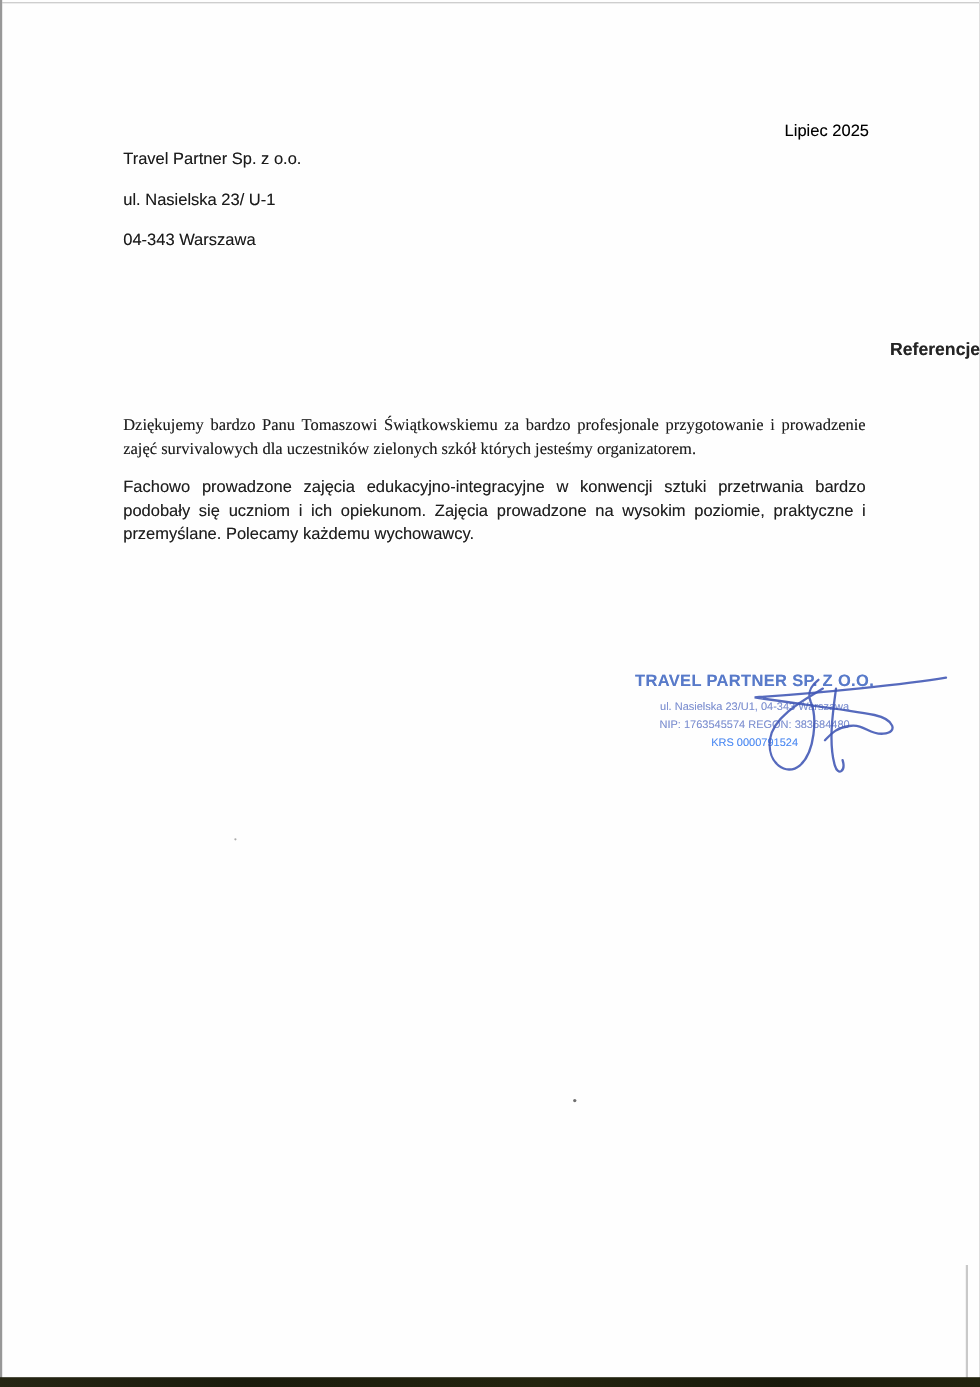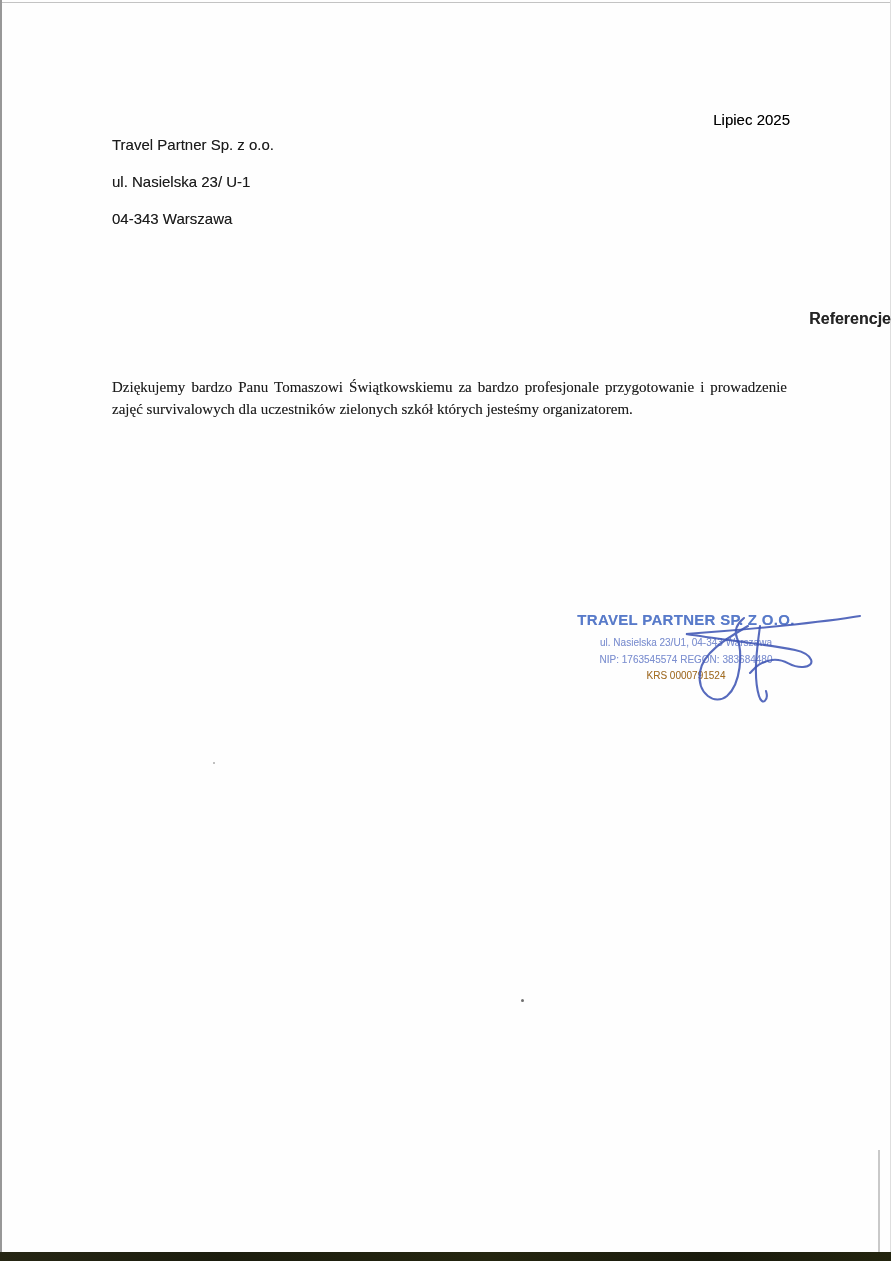--- a/index.html
+++ b/index.html
@@ -82,26 +82,27 @@
 
   <div class="sender">
     <div class="txt">Travel Partner Sp. z o.o.</div>
     <div class="txt">ul. Nasielska 23/ U-1</div>
     <div class="txt">04-343 Warszawa</div>
   </div>
 
   <div class="doc-title txt">Referencje</div>
 
   <div class="para para-1 txt">Dziękujemy bardzo Panu Tomaszowi Świątkowskiemu za bardzo profesjonale przygotowanie i prowadzenie zajęć survivalowych dla uczestników zielonych szkół których jesteśmy organizatorem.</div>
+  <div class="para para-2 txt">Fachowo prowadzone zajęcia edukacyjno-integracyjne w konwencji sztuki przetrwania bardzo podobały się uczniom i ich opiekunom. Zajęcia prowadzone na wysokim poziomie, praktyczne i przemyślane. Polecamy każdemu wychowawcy.</div>
 
   <div class="stamp">
     <div class="stamp-company" style="color:#4a6fc5;">TRAVEL PARTNER SP. Z O.O.</div>
     <div class="stamp-line" style="color:#7488cd;">ul. Nasielska 23/U1, 04-343 Warszawa</div>
     <div class="stamp-line" style="color:#7488cd;">NIP: 1763545574 REGON: 383684480</div>
-    <div class="stamp-line" style="color:#a16207;">KRS 0000791524</div>
+    <div class="stamp-line" style="color:#3b82f6;">KRS 0000791524</div>
   </div>
 
   <svg class="signature-svg" viewBox="0 0 205 122">
     <path d="M 195 18 C 160 24, 80 32, 21 36 C 60 42, 105 47, 130 52 C 148 56, 152 68, 138 69 C 124 70, 122 60, 107 62 C 94 64, 90 70, 85 75" fill="none" stroke-width="2.1" stroke-linecap="round" opacity="0.88" stroke="#3f55b4"></path>
     <path d="M 83 28 C 70 36, 38 52, 35 74 C 32 96, 50 108, 62 98 C 76 86, 78 54, 72 40 C 68 30, 74 24, 79 20" fill="none" stroke-width="2.1" stroke-linecap="round" opacity="0.88" stroke="#3f55b4"></path>
     <path d="M 95 28 C 92 50, 88 78, 94 98 C 97 108, 104 103, 101 93" fill="none" stroke-width="2.1" stroke-linecap="round" opacity="0.88" stroke="#3f55b4"></path>
   </svg>
 
   <span class="speck-1"></span>
   <span class="speck-2"></span>

